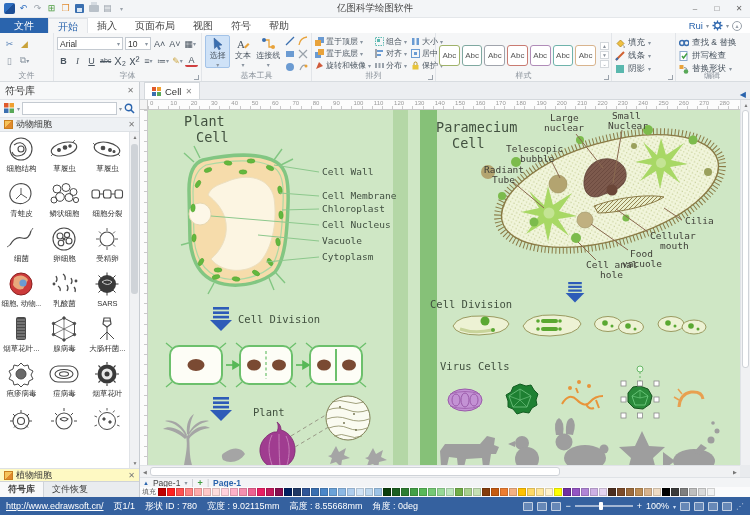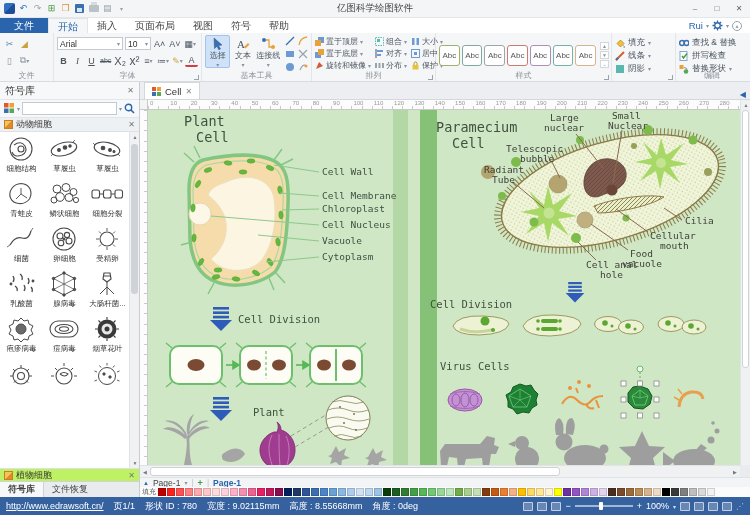--- a/index.html
+++ b/index.html
@@ -56,21 +56,21 @@
 .sb-section{height:14px;display:flex;align-items:center;gap:3px;padding:0 4px;background:#eef1f4;border-bottom:1px solid #dde1e5;font-size:9px;color:#333;}
 .sec-ico{width:9px;height:9px;background:linear-gradient(135deg,#f6c35a 0 50%,#e08a2e 50% 100%);border:1px solid #c97f1e;}
 .symwrap{position:relative;flex:1;background:#fff;overflow:hidden;}
 .symgrid{position:absolute;top:0;left:0;right:10px;display:flex;flex-wrap:wrap;}
 .sym{width:33.3%;height:45px;display:flex;flex-direction:column;align-items:center;padding-top:2px;}
 .sym svg{flex-shrink:0;}
 .slabel{font-size:7.5px;color:#333;white-space:nowrap;overflow:hidden;max-width:40px;}
 .sb-scroll{position:absolute;top:0;right:0;width:10px;bottom:0;background:#f0f1f3;border-left:1px solid #e0e3e7;}
 .sb-thumb{position:absolute;top:12px;left:1px;width:7px;height:150px;background:#cfd3d8;border-radius:3px;}
 .scr-arrow{position:absolute;left:0;width:10px;height:10px;font-size:5px;color:#777;text-align:center;line-height:10px;}
-.sb-bottom{height:13px;display:flex;align-items:center;gap:3px;padding:0 4px;background:#bef264;border-top:1px solid #dde1e5;font-size:9px;color:#333;}
+.sb-bottom{height:13px;display:flex;align-items:center;gap:3px;padding:0 4px;background:#fef9c3;border-top:1px solid #dde1e5;font-size:9px;color:#333;}
 .sb-tabs{height:16px;display:flex;border-top:1px solid #cfd3d8;background:#e9ecef;}
 .sb-tab{padding:0 8px;font-size:9px;line-height:15px;color:#444;}
 .sb-tab.active{background:#f7f8f9;border-right:1px solid #cfd3d8;font-weight:bold;}
 
 .tabbar{position:absolute;top:82px;left:140px;width:610px;height:18px;background:#eceef1;border-bottom:1px solid #d4d8dc;display:flex;align-items:flex-end;}
 .doctab{height:17px;background:#fff;border:1px solid #d4d8dc;border-bottom:none;display:flex;align-items:center;gap:4px;padding:0 7px;font-size:9.5px;color:#333;margin-left:4px;}
 .doctab .x{color:#888;font-size:8px;}
 .tab-collapse{margin-left:auto;color:#2a64ad;font-size:8px;padding-right:4px;}
 
 .canvas{position:absolute;top:100px;left:140px;width:610px;height:377px;background:#fff;}
@@ -524,26 +524,51 @@
           <div class="slabel">卵细胞</div>
         </div>
       <div class="sym">
           <svg width="36" height="30" viewBox="0 0 36 26" fill="none" stroke="#4a4a4a" stroke-width="1.1">
             <circle cx="18" cy="13" r="7"></circle>
             <path d="M18,2 v3 M18,21 v3 M7,13 h3 M26,13 h3 M10,5.5 l2,2 M24,18.5 l2,2 M26,5.5 l-2,2 M12,18.5 l-2,2" stroke-width="0.9"></path>
           </svg>
           <div class="slabel">受精卵</div>
         </div>
       <div class="sym">
+          <svg width="36" height="30" viewBox="0 0 36 26">
+            <circle cx="18" cy="13" r="11" fill="#cc3a3a" stroke="#8a2020"></circle>
+            <path d="M11,7 a9,9 0 0 1 14,2 l-5,9 a9,9 0 0 1 -10,-4 Z" fill="#e8a87c"></path>
+            <circle cx="20" cy="12" r="3.6" fill="#6b9bd2"></circle>
+          </svg>
+          <div class="slabel">细胞, 动物...</div>
+        </div>
+      <div class="sym">
           <svg width="36" height="30" viewBox="0 0 36 26" fill="none" stroke="#4a4a4a" stroke-width="1.3">
             <path d="M10,5 q2,3 0,6 M17,3 q3,2 2,6 M25,7 q2,3 0,6 M12,15 q3,2 2,5 M21,14 q2,3 0,6 M28,16 q2,2 1,5"></path>
             <circle cx="8" cy="13" r="0.8" fill="#4a4a4a"></circle>
             <circle cx="30" cy="10" r="0.8" fill="#4a4a4a"></circle>
           </svg>
           <div class="slabel">乳酸菌</div>
+        </div>
+      <div class="sym">
+          <svg width="36" height="30" viewBox="0 0 36 26">
+            <circle cx="18" cy="13" r="9" fill="#3a3a3a"></circle>
+            <g stroke="#3a3a3a" stroke-width="1">
+              <path d="M18,1.5 v3 M18,21.5 v3 M6.5,13 h3 M26.5,13 h3 M9.5,4.5 l2.2,2.2 M24.3,19.3 l2.2,2.2 M26.5,4.5 l-2.2,2.2 M11.7,19.3 l-2.2,2.2"></path>
+            </g>
+            <path d="M13,11 q5,-4 10,0 q-4,5 -10,0" fill="none" stroke="#cfcfcf" stroke-width="1"></path>
+          </svg>
+          <div class="slabel">SARS</div>
+        </div>
+      <div class="sym">
+          <svg width="36" height="30" viewBox="0 0 36 26">
+            <rect x="13" y="1" width="10" height="23" rx="2" fill="#4a4a4a"></rect>
+            <path d="M14,4 h8 M14,7 h8 M14,10 h8 M14,13 h8 M14,16 h8 M14,19 h8 M14,22 h8" stroke="#bbb" stroke-width="0.7"></path>
+          </svg>
+          <div class="slabel">烟草花叶...</div>
         </div>
       <div class="sym">
           <svg width="36" height="30" viewBox="0 0 36 26" fill="none" stroke="#4a4a4a" stroke-width="1">
             <polygon points="18,2 28.5,7.5 28.5,18.5 18,24 7.5,18.5 7.5,7.5"></polygon>
             <path d="M18,2 L18,24 M7.5,7.5 L28.5,18.5 M28.5,7.5 L7.5,18.5" stroke-width="0.7"></path>
             <circle cx="18" cy="2" r="1.2" fill="#4a4a4a"></circle>
             <circle cx="28.5" cy="7.5" r="1.2" fill="#4a4a4a"></circle>
             <circle cx="28.5" cy="18.5" r="1.2" fill="#4a4a4a"></circle>
             <circle cx="18" cy="24" r="1.2" fill="#4a4a4a"></circle>
             <circle cx="7.5" cy="18.5" r="1.2" fill="#4a4a4a"></circle>

